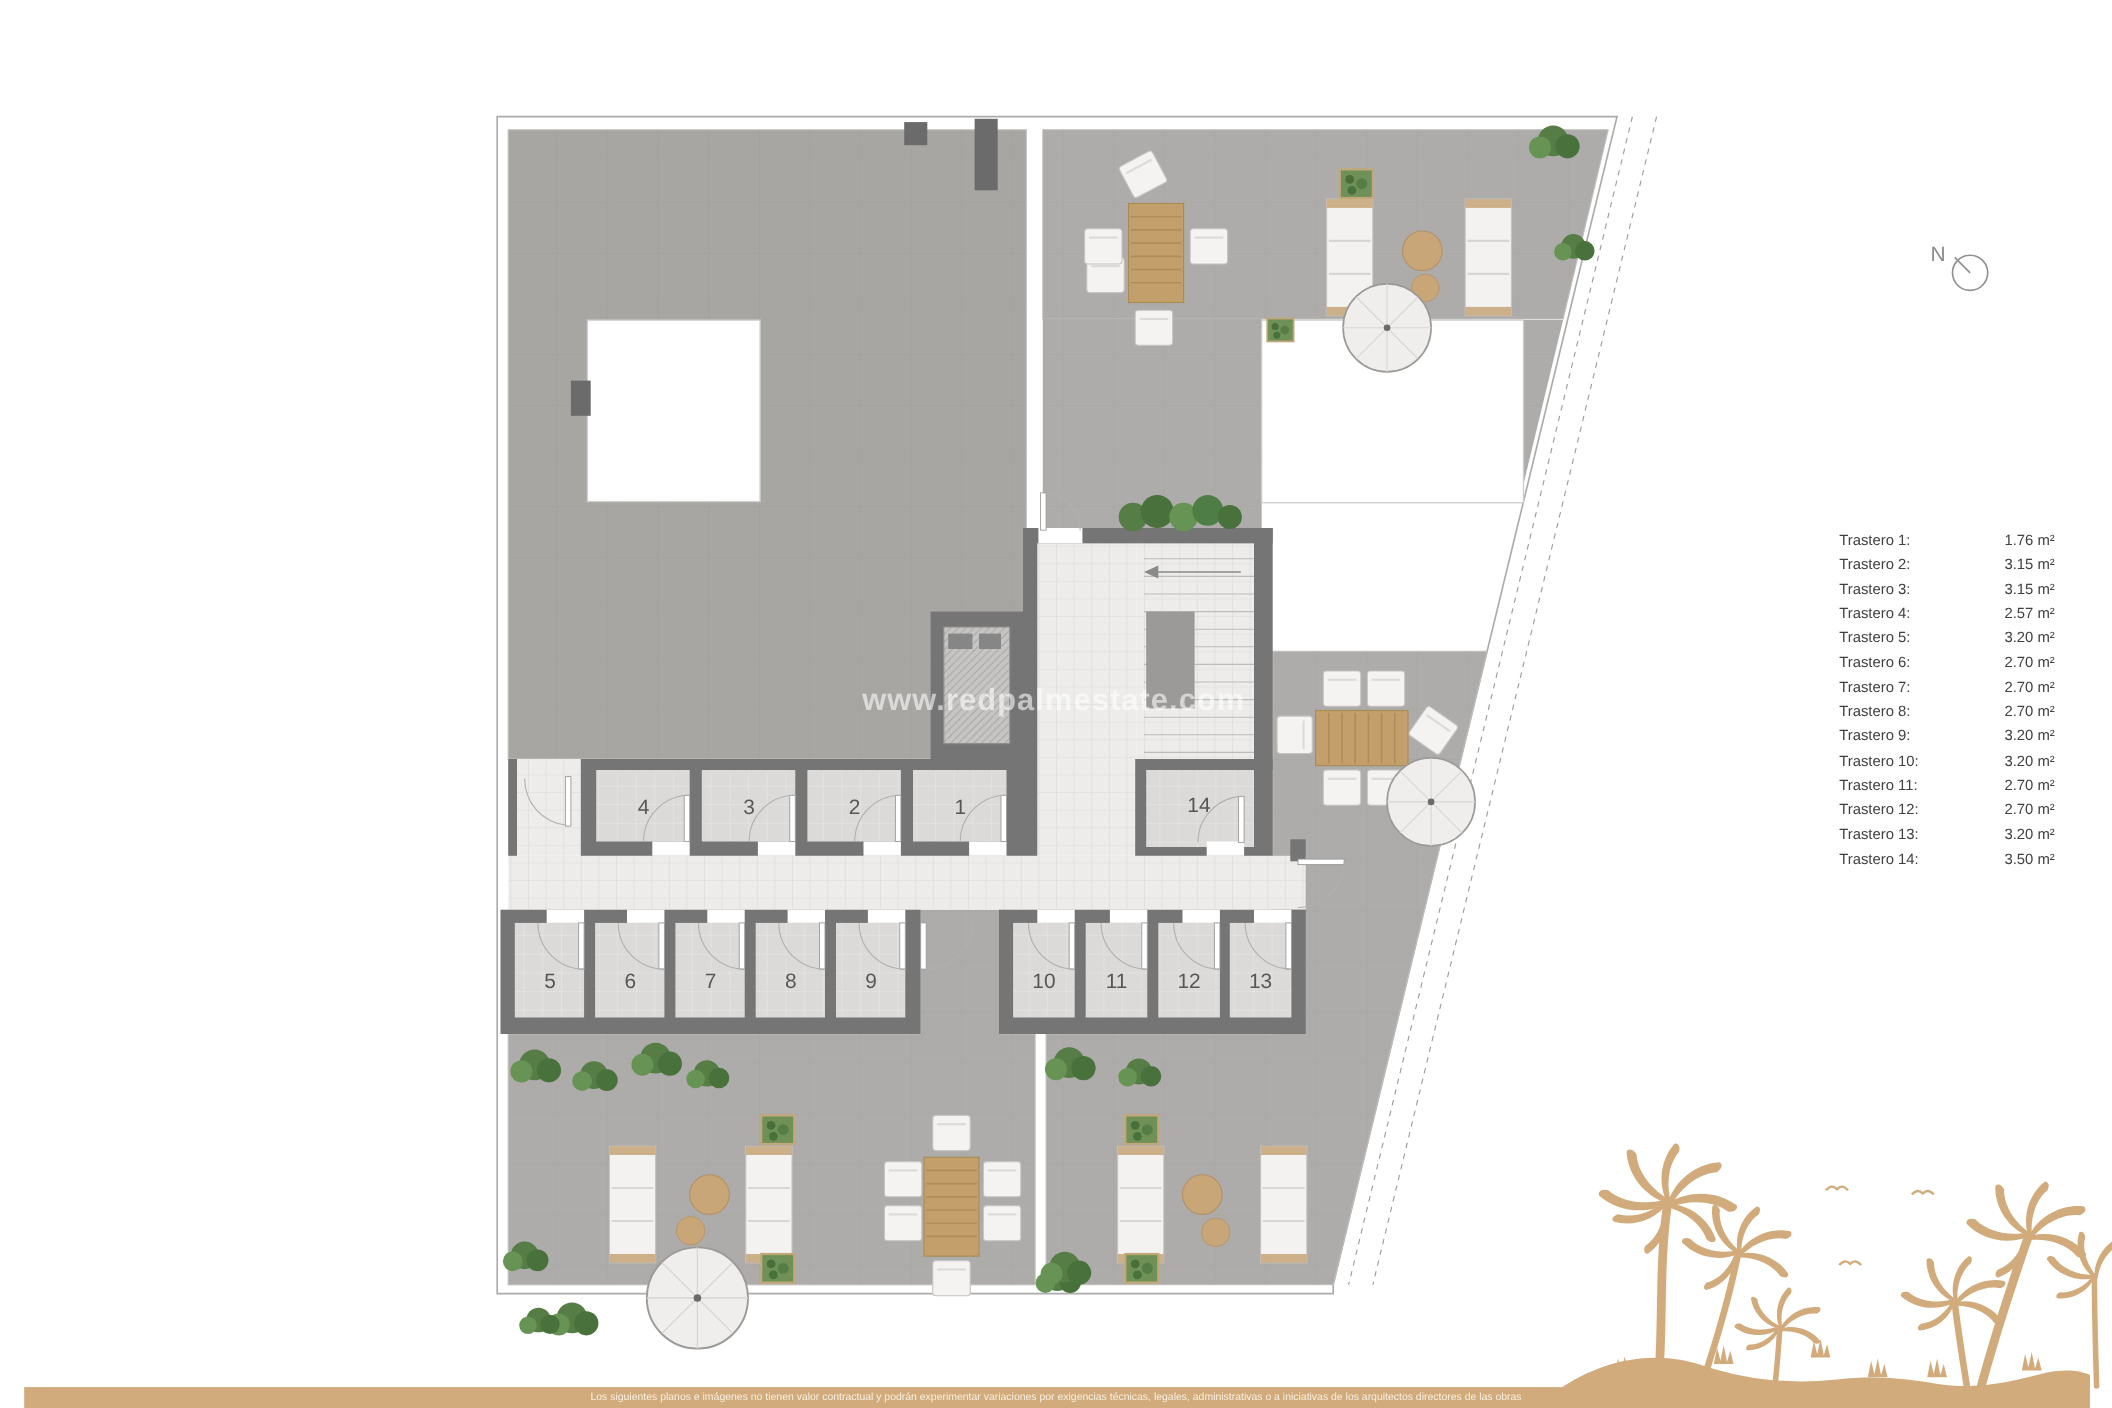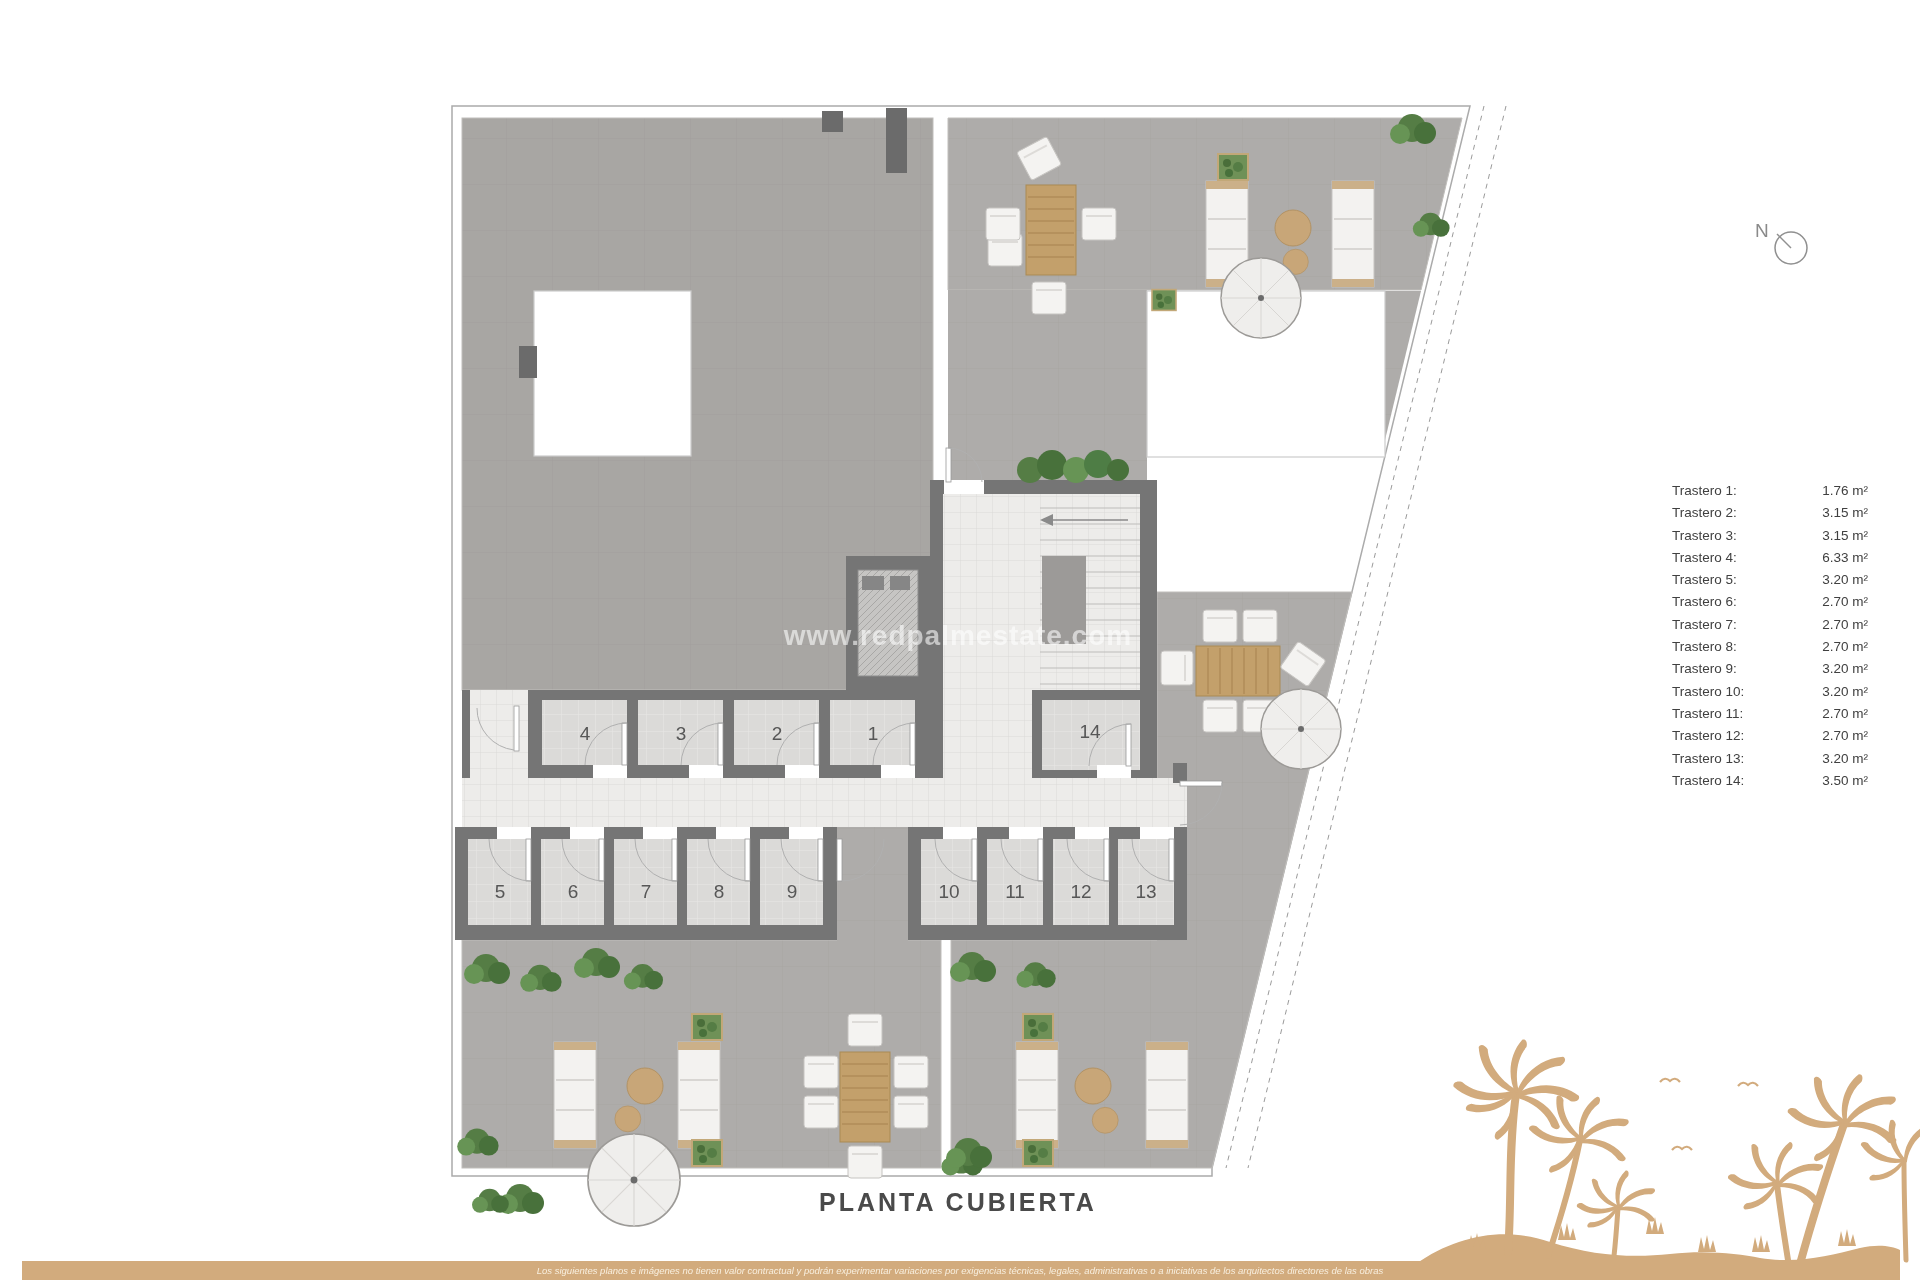--- a/index.html
+++ b/index.html
@@ -10,21 +10,21 @@
   #plan-svg{left:0;top:0;}
   #watermark{left:728px;top:620px;width:460px;text-align:center;
     font-size:28px;font-weight:bold;letter-spacing:1px;color:rgba(255,255,255,.58);}
   #legend{left:1672px;top:480px;width:196px;color:#404040;font-size:13.5px;}
   .legend-row{display:flex;justify-content:space-between;line-height:22.3px;white-space:nowrap;}
   #plan-title{left:758px;top:1188px;width:400px;text-align:center;font-size:25px;
     font-weight:bold;letter-spacing:3px;color:#4a4a4a;}
   #compass{left:1745px;top:212px;}
   #compass text{font-size:19px;fill:#8a8a8a;}
   #footer-bar{left:22px;top:1261px;width:1876px;height:19px;background:#d2ab7d;}
-  #disclaimer{display:block;text-align:center;line-height:19px;font-size:9.5px;color:#f8efdf;font-style:italic;}
+  #disclaimer{display:block;text-align:center;line-height:19px;font-size:9.5px;color:#f8efdf;}
   #palm-svg{left:1408px;top:1010px;}
 </style>
 </head>
 <body>
 
 <div id="stage">
 
 <svg id="plan-svg" class="abs" width="1920" height="1280" viewBox="0 0 1920 1280">
   <defs>
     <pattern id="patRoof" width="46" height="46" patternUnits="userSpaceOnUse">
@@ -395,21 +395,21 @@
   <div class="legend-row">
         <span>Trastero 2:</span>
         <span>3.15 m²</span>
       </div>
   <div class="legend-row">
         <span>Trastero 3:</span>
         <span>3.15 m²</span>
       </div>
   <div class="legend-row">
         <span>Trastero 4:</span>
-        <span>6.33 m²</span>
+        <span>2.57 m²</span>
       </div>
   <div class="legend-row">
         <span>Trastero 5:</span>
         <span>3.20 m²</span>
       </div>
   <div class="legend-row">
         <span>Trastero 6:</span>
         <span>2.70 m²</span>
       </div>
   <div class="legend-row">
@@ -439,21 +439,20 @@
   <div class="legend-row">
         <span>Trastero 13:</span>
         <span>3.20 m²</span>
       </div>
   <div class="legend-row">
         <span>Trastero 14:</span>
         <span>3.50 m²</span>
       </div>
 </div>
 
-<div id="plan-title" class="abs">PLANTA CUBIERTA</div>
 
 <svg id="palm-svg" class="abs" width="512" height="270" viewBox="0 0 512 270">
   <defs>
     <path id="frond" d="M0 0 C 14 -13 36 -17 54 -8 C 56 -5 53 -2 48 -2 C 34 -9 14 -5 2 3 Z" fill="#d2ab7d"></path>
     <path id="grass" d="M0 0 L3 -15 L6 -3 L9 -17 L12 -2 L15 -12 L18 0 Z" fill="#d2ab7d"></path>
   </defs>
   <g>
     <path d="M8 254 C 48 226 96 216 142 232 C 186 246 224 248 262 244 C 300 240 330 244 352 248 C 390 254 420 246 452 238 C 470 234 484 236 492 240 L 492 270 L 8 270 Z" fill="#d2ab7d"></path>
   </g>
   <g stroke="#d2ab7d" fill="none" stroke-linecap="round">

